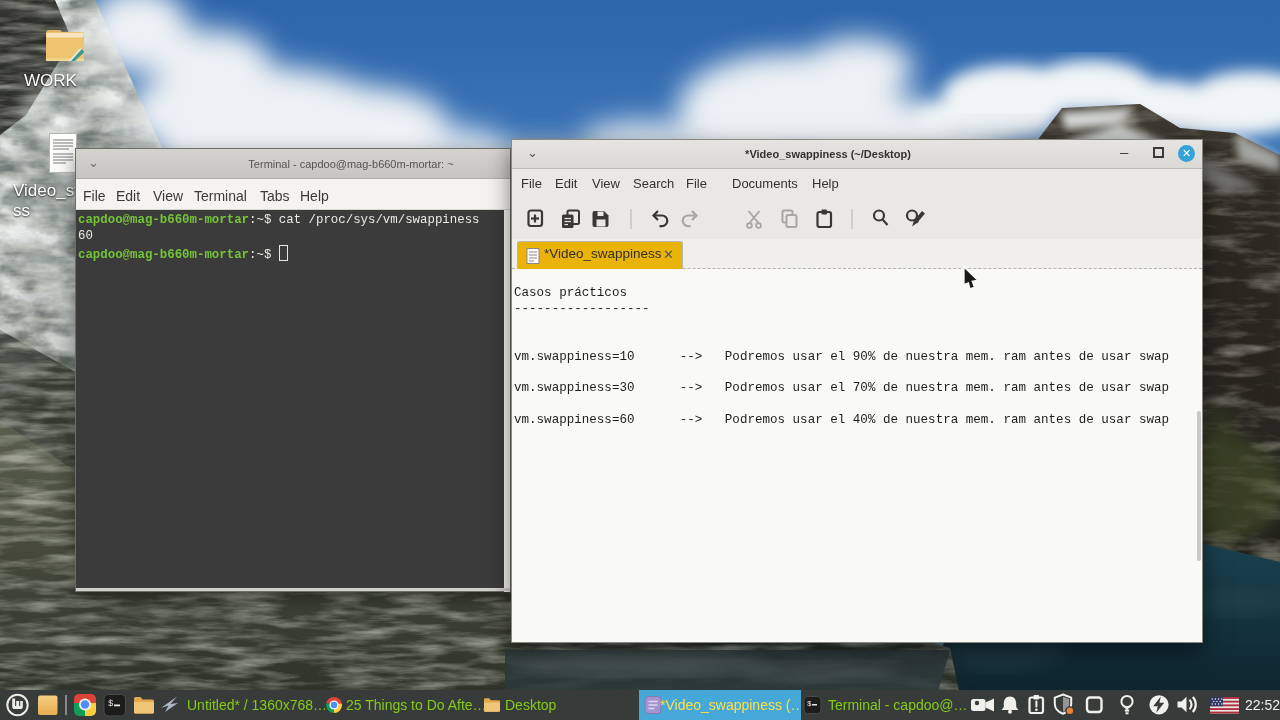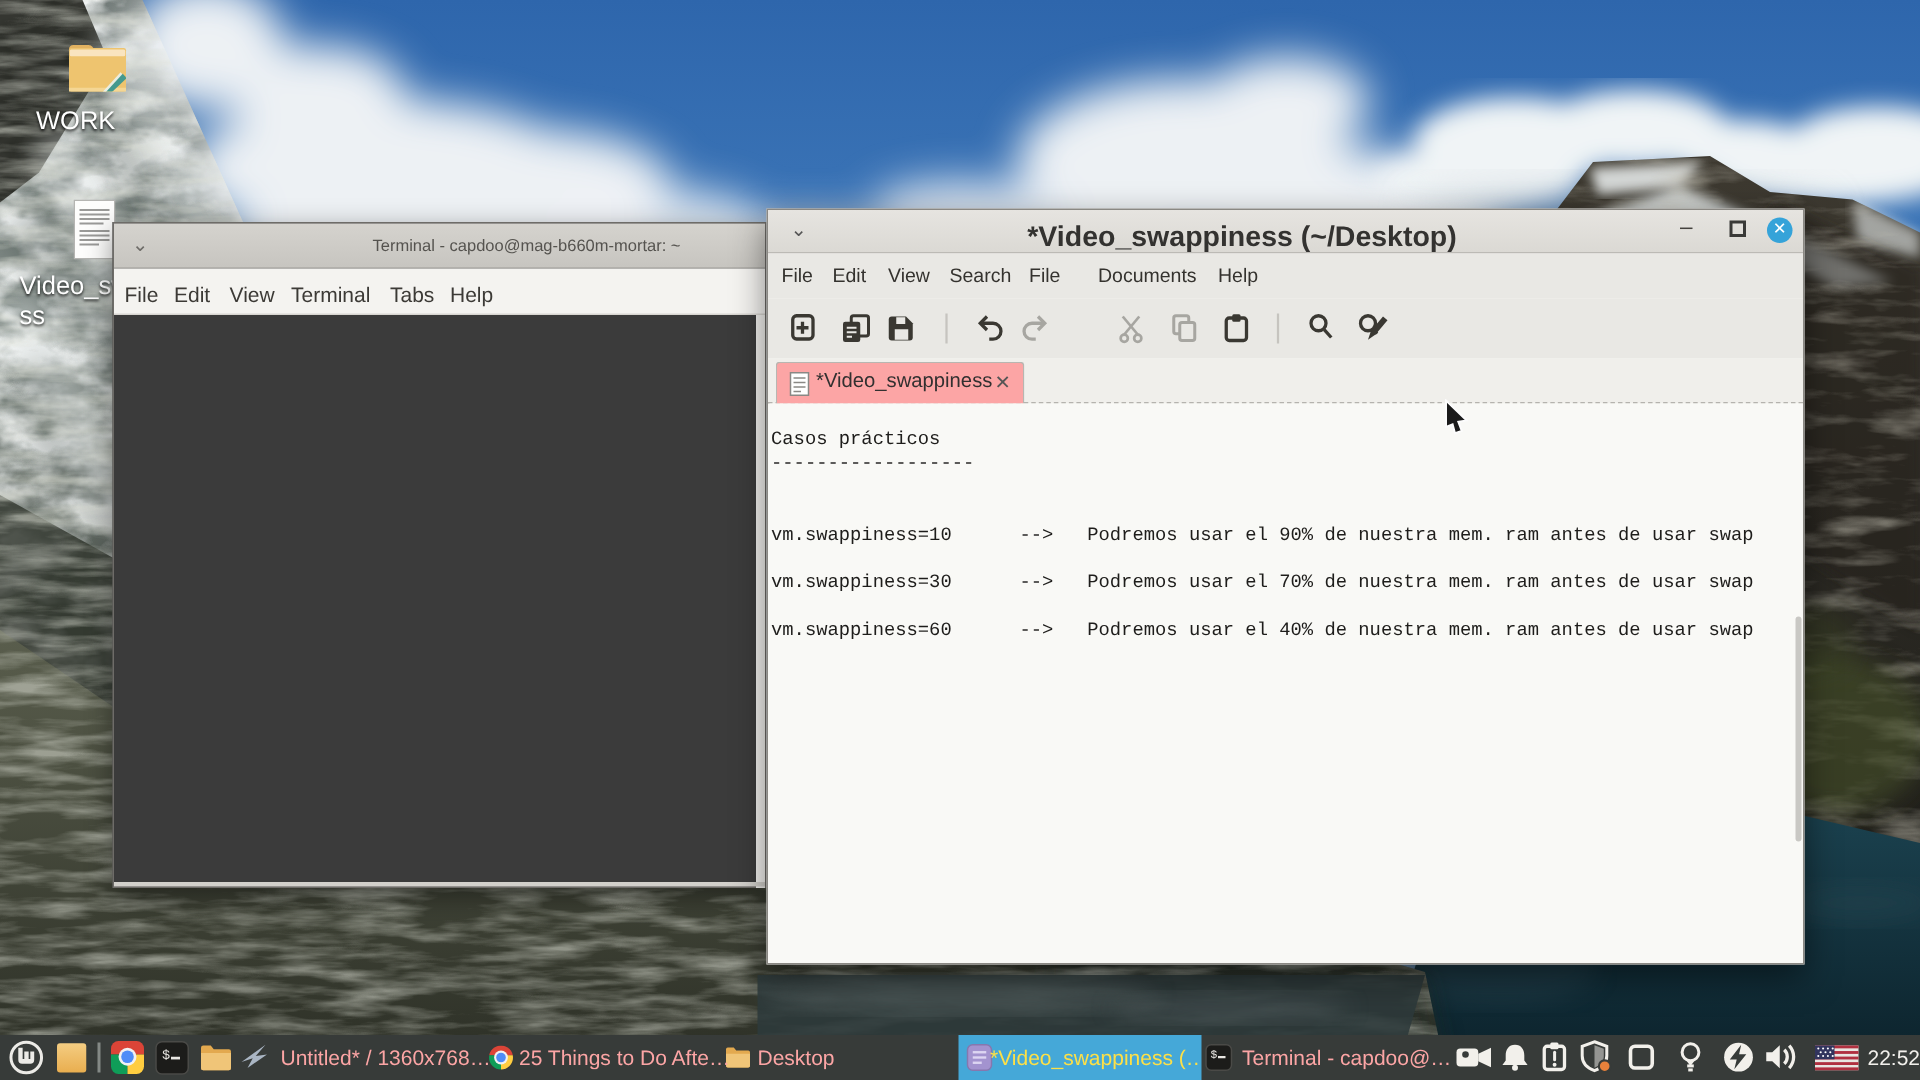--- a/index.html
+++ b/index.html
@@ -26,45 +26,45 @@
   #term .sb{position:absolute;right:0;top:61px;width:6px;height:382px;background:#f2f1ee;}
   .tp{color:#74c437;font-weight:bold;}
   .tw{color:#ebebe4;}
   
   #ed{position:absolute;left:511px;top:139px;width:692px;height:504px;
     background:#f9f9f6;border:1px solid #8a8883;box-sizing:border-box;
     box-shadow:0 8px 22px rgba(0,0,0,.5);}
   #ed .ebar{position:absolute;left:0;top:0;width:690px;height:29px;
     background:linear-gradient(#e6e4e0,#dbd9d4);border-bottom:1px solid #bcbab5;box-sizing:border-box;}
   #ed .etitle{position:absolute;left:26px;top:8px;width:580px;text-align:center;
-    font-size:19px;font-weight:bold;color:#333230;}
+    font-size:11px;font-weight:bold;color:#333230;}
   #ed .echev{position:absolute;left:15px;top:5px;color:#555;font-size:13px;}
   #ed .emin{position:absolute;left:608px;top:3px;color:#44423e;font-size:15px;}
   #ed .emax{position:absolute;left:641px;top:7px;width:7px;height:7px;border:2px solid #3a3a38;}
   #ed .eclose{position:absolute;left:666px;top:5px;width:17px;height:17px;border-radius:50%;
     background:#35a3d9;color:#fff;font-size:11px;text-align:center;line-height:17px;}
   #ed .emenu{position:absolute;left:0;top:29px;width:690px;height:30px;background:#e9e8e4;
     font-size:13px;color:#34322e;}
   #ed .emenu span{position:absolute;top:7px;}
   #ed .etool{position:absolute;left:0;top:59px;width:690px;height:40px;background:#e9e8e4;}
   #ed .etab{position:absolute;left:0;top:99px;width:690px;height:30px;background:#f0efeb;
     border-bottom:1px dashed #b5b3ae;box-sizing:border-box;}
-  #ed .tab1{position:absolute;left:5px;top:2px;width:166px;height:28px;background:#fca5a5;
+  #ed .tab1{position:absolute;left:5px;top:2px;width:166px;height:28px;background:#eab308;
     border:1px solid #b8b6b1;border-bottom:none;border-radius:3px 3px 0 0;box-sizing:border-box;}
   #ed .tab1 .tlabel{position:absolute;left:26px;top:4px;font-size:13.5px;color:#323030;}
   #ed .tab1 .tx{position:absolute;left:145px;top:5px;font-size:13px;color:#555;}
   #ed .econtent{position:absolute;left:1px;top:129px;width:689px;height:338px;background:#f9f9f6;
     font-family:"Liberation Mono",monospace;font-size:12.55px;line-height:15.9px;color:#1e1d1b;
     padding:17px 0 0 1px;box-sizing:border-box;white-space:pre;}
   #ed .esb{position:absolute;left:685px;top:271px;width:4px;height:150px;background:#c9c8c4;border-radius:2px;}
   #ed .estatus{position:absolute;left:0;top:467px;width:690px;height:36px;background:#f0efec;
     border-top:1px dashed #b5b3ae;box-sizing:border-box;font-size:13px;color:#33312d;}
   
   #bar{position:absolute;left:0;top:690px;width:1280px;height:30px;background:#373b39;}
-  #bar .wtext{position:absolute;top:7px;font-size:14px;color:#fca5a5;white-space:nowrap;
+  #bar .wtext{position:absolute;top:7px;font-size:14px;color:#84cc16;white-space:nowrap;
     overflow:hidden;}
   #actbtn{position:absolute;left:639px;top:0;width:162px;height:30px;background:#45a8d8;}
   
   .dlabel{position:absolute;color:#fff;font-size:17px;text-align:left;
     text-shadow:0 1px 2px rgba(0,0,0,.85);}
 </style>
 </head>
 <body>
 <svg id="wall" viewBox="0 0 1280 720" preserveAspectRatio="none">
   <defs>
@@ -230,20 +230,23 @@
   <div class="tchev">⌄</div>
   <div class="ttitle">Terminal - capdoo@mag-b660m-mortar: ~</div>
   <div class="tmenu">
     <span style="left:7px">File</span>
       <span style="left:40px">Edit</span>
     <span style="left:77px">View</span>
       <span style="left:118px">Terminal</span>
     <span style="left:184px">Tabs</span>
       <span style="left:224px">Help</span>
   </div>
+  <div class="tbody"><span class="tp">capdoo@mag-b660m-mortar</span><span class="tw">:~$ cat /proc/sys/vm/swappiness</span>
+<span class="tw">60</span>
+<span class="tp">capdoo@mag-b660m-mortar</span><span class="tw">:~$ </span><span style="display:inline-block;width:7px;height:14px;border:1px solid #e8e8e2;vertical-align:-3px"></span></div>
   <div class="sb"></div>
   <div style="position:absolute;left:0;bottom:0;width:100%;height:3px;background:#d2d0cb"></div>
 </div>
 
 <div id="ed">
   <div class="ebar"></div>
   <div class="echev">⌄</div>
   <div class="etitle">*Video_swappiness (~/Desktop)</div>
   <div class="emin">–</div>
   <div class="emax"></div>

